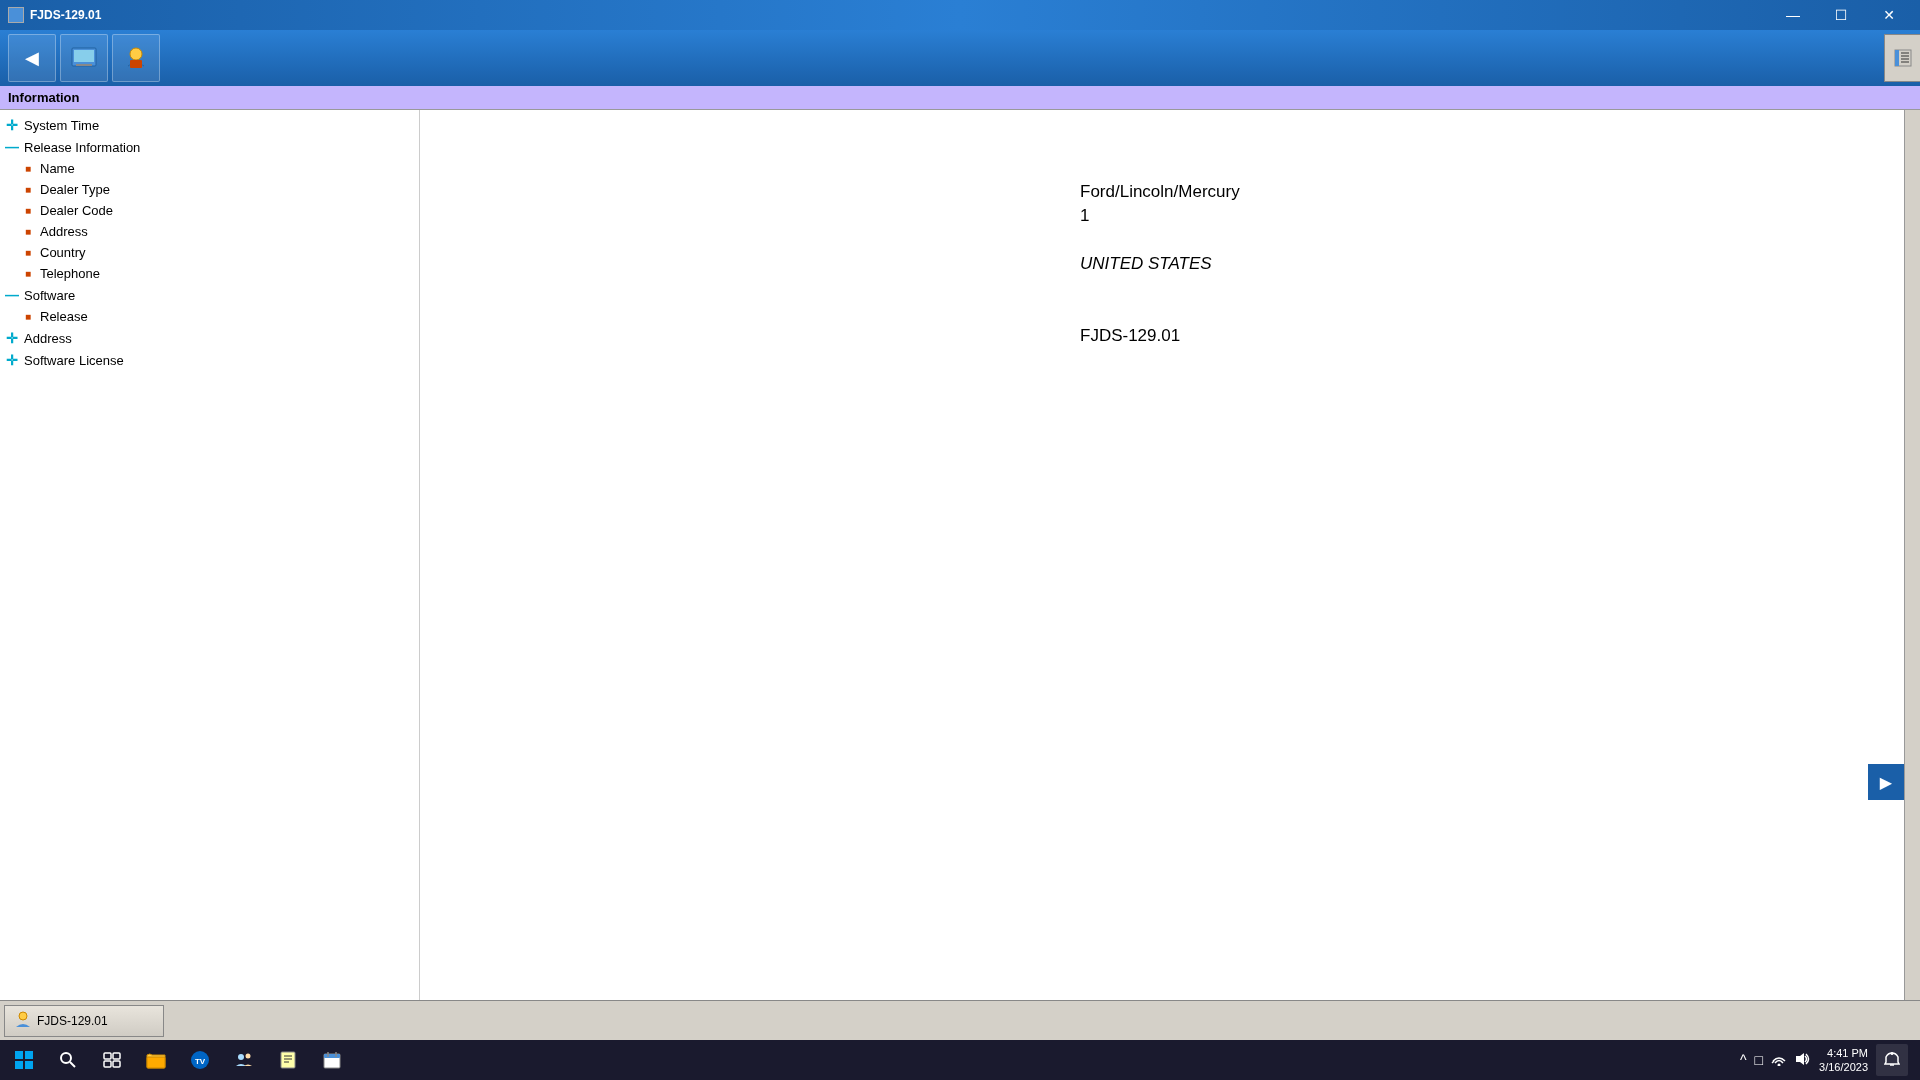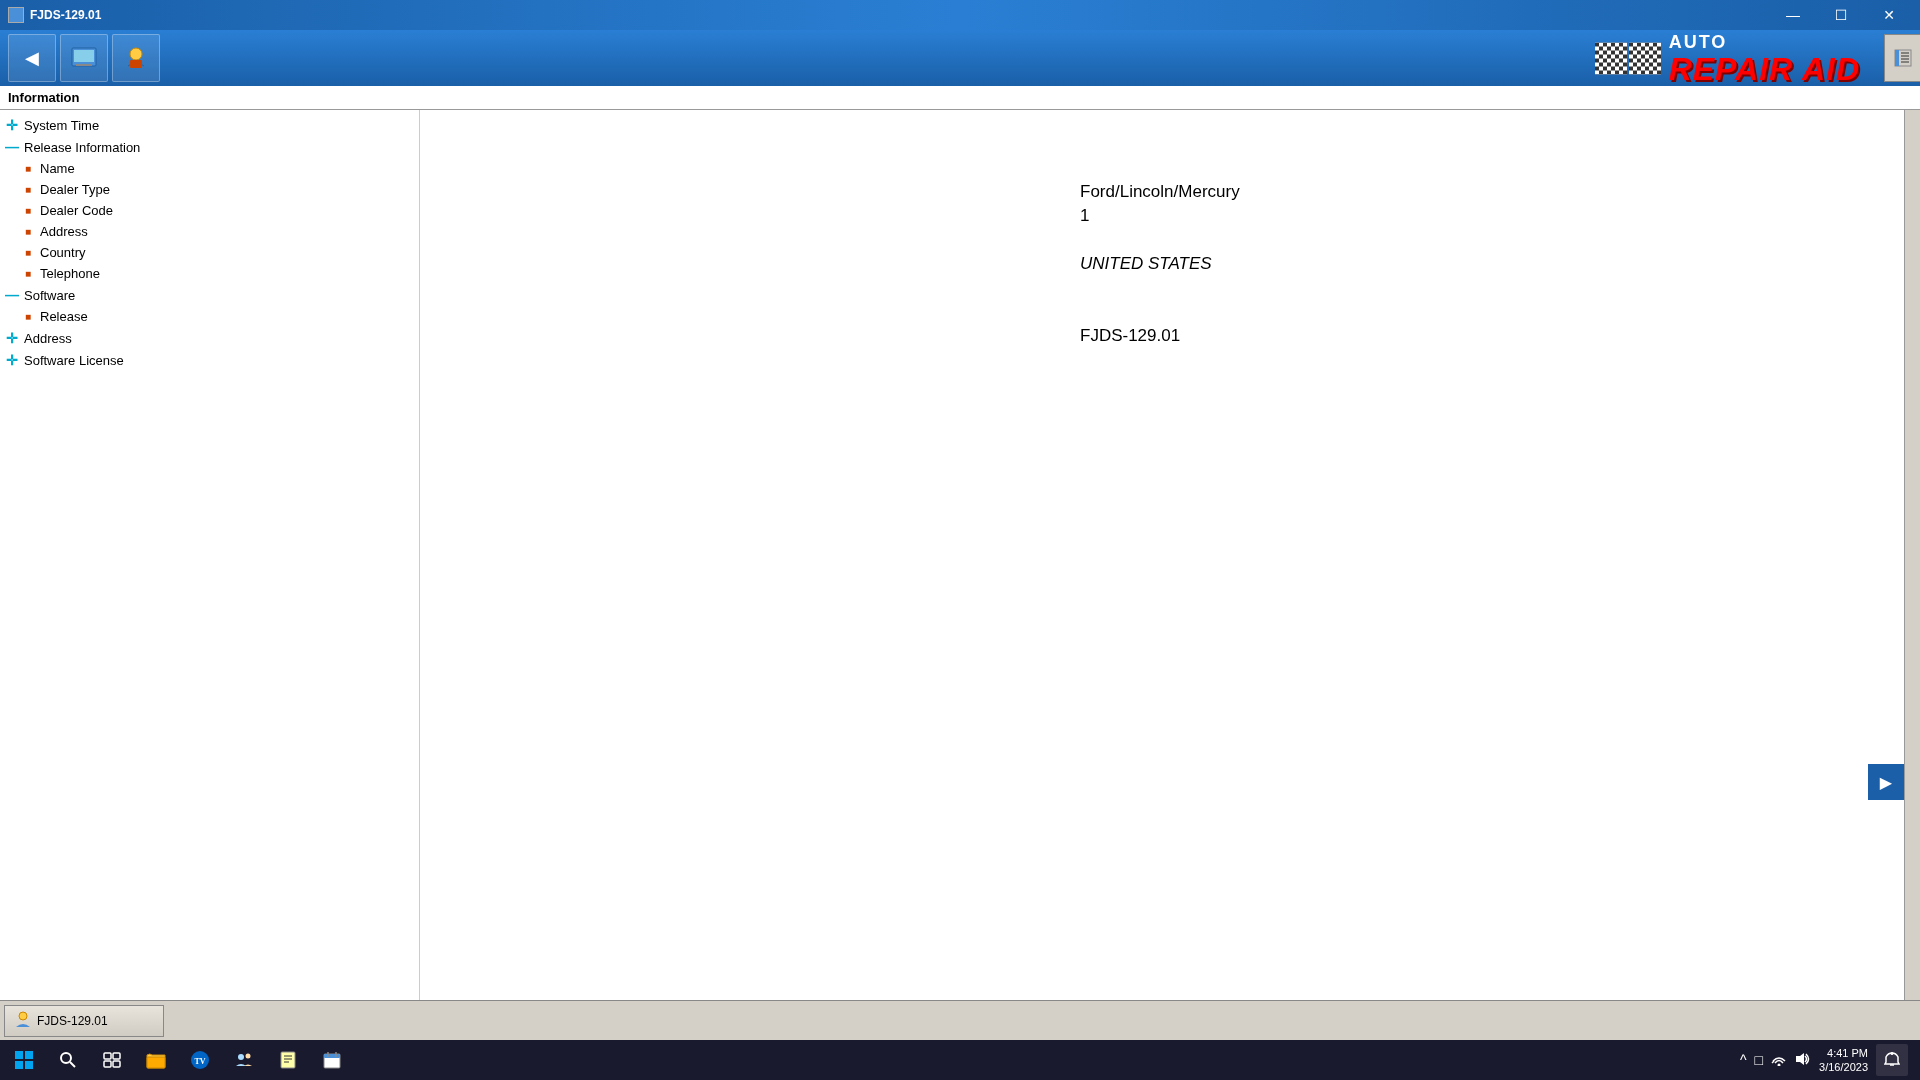--- a/index.html
+++ b/index.html
@@ -99,21 +99,21 @@
       background: #d4d0c8;
       border: 1px solid #888;
       border-right: none;
       display: flex; align-items: center; justify-content: center;
       cursor: pointer;
       font-size: 16px;
     }
 
     
     .nav-header {
-      background: #ffffff;
+      background: #c4b5fd;
       border-bottom: 1px solid #999;
       height: 24px;
       display: flex;
       align-items: center;
       padding: 0 8px;
       font-size: 13px;
       font-weight: bold;
       color: #000;
     }
 
@@ -242,21 +242,20 @@
       padding: 0 4px;
     }
     .taskbar-left { display: flex; align-items: center; gap: 4px; }
     .taskbar-btn {
       width: 40px; height: 32px;
       display: flex; align-items: center; justify-content: center;
       cursor: pointer;
       border-radius: 2px;
       font-size: 18px;
       color: #a3a3a3;
-      font-family: Liberation Serif, serif;
     }
     .taskbar-right {
       display: flex;
       align-items: center;
       gap: 8px;
       color: white;
       font-size: 11px;
       padding-right: 8px;
     }
     .taskbar-time { text-align: right; line-height: 1.3; }
@@ -295,30 +294,20 @@
     </svg>
   </button>
   <button class="toolbar-btn">
     <svg width="28" height="28" viewBox="0 0 28 28">
       <circle cx="14" cy="10" r="6" fill="#ffcc44" stroke="#cc8800" stroke-width="1"></circle>
       <path d="M6 22 Q14 16 22 22" fill="#4a90d9" stroke="#2060a0" stroke-width="1"></path>
       <rect x="8" y="16" width="12" height="8" rx="1" fill="#cc4400"></rect>
     </svg>
   </button>
 
-  <div class="toolbar-logo">
-    <div class="logo-checkered">
-      <div class="checkered-flag"></div>
-      <div class="checkered-flag"></div>
-    </div>
-    <div class="logo-text-container">
-      <span class="logo-auto">AUTO</span>
-      <span class="logo-repair-aid">REPAIR AID</span>
-    </div>
-  </div>
 
   <div class="sidebar-right-btn">
     <svg width="20" height="20" viewBox="0 0 20 20">
       <rect x="2" y="2" width="16" height="16" fill="#d4d0c8" stroke="#888" stroke-width="1"></rect>
       <rect x="2" y="2" width="4" height="16" fill="#4a90d9"></rect>
       <line x1="8" y1="5" x2="16" y2="5" stroke="#333" stroke-width="1"></line>
       <line x1="8" y1="8" x2="16" y2="8" stroke="#333" stroke-width="1"></line>
       <line x1="8" y1="11" x2="16" y2="11" stroke="#333" stroke-width="1"></line>
       <line x1="8" y1="14" x2="16" y2="14" stroke="#333" stroke-width="1"></line>
     </svg>

